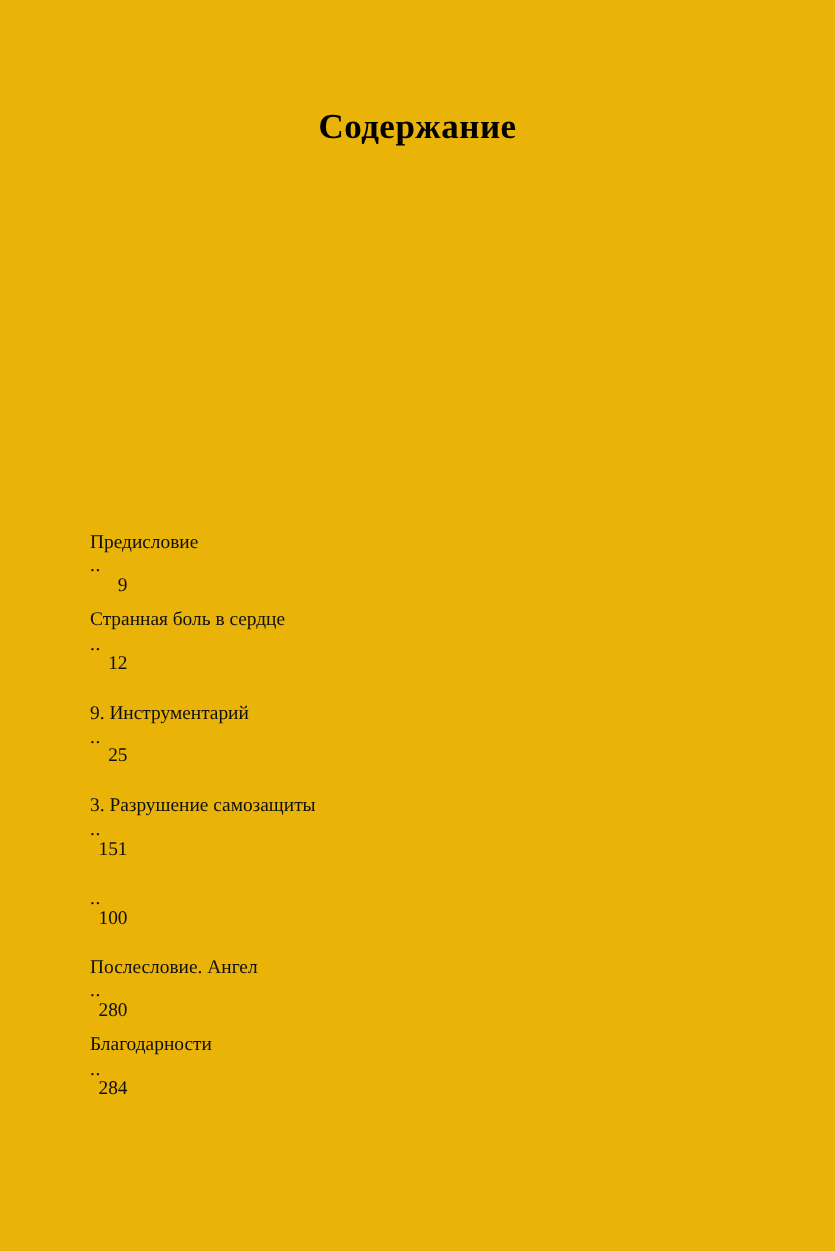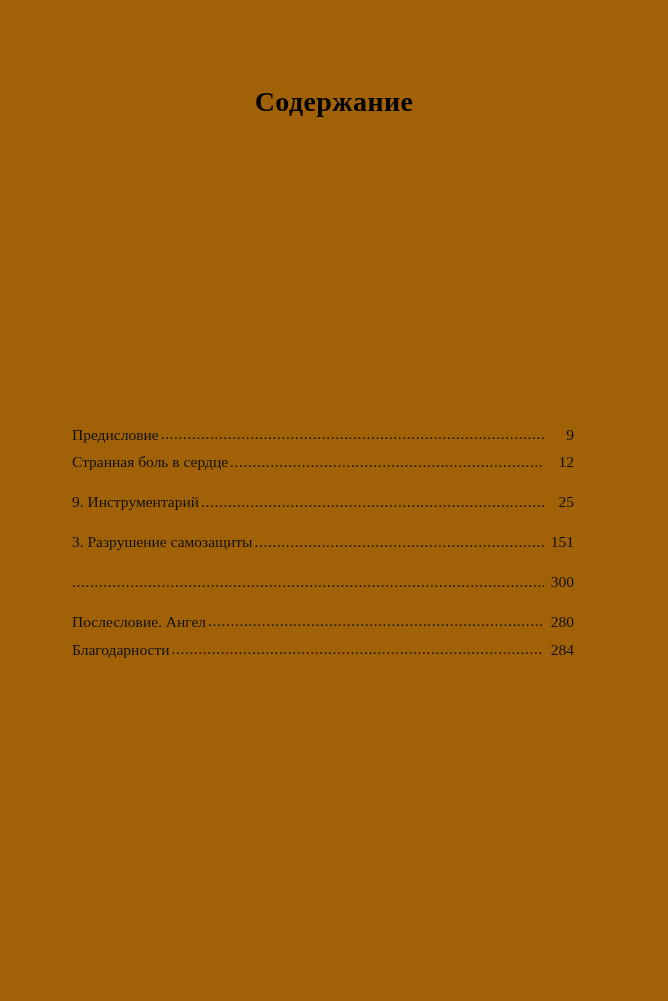--- a/index.html
+++ b/index.html
@@ -12,21 +12,21 @@
     height: 1001px;
     position: relative;
     font-family: "Liberation Serif", "DejaVu Serif", serif;
     color: #111111;
     overflow: hidden;
   }
 
   .page {
     position: absolute;
     inset: 0;
-    background: #a16207;
+    background: #eab308;
   }
 
   .toc-title {
     position: absolute;
     top: 86px;
     left: 0;
     width: 100%;
     text-align: center;
     font-size: 28px;
     font-weight: bold;
@@ -41,20 +41,21 @@
     width: 502px;
   }
 
   .toc-entry {
     display: flex;
     align-items: baseline;
     font-size: 15.5px;
     line-height: 1.25;
     color: #101010;
     white-space: nowrap;
+    flex-direction: column;
   }
 
   .toc-entry .entry-title {
     flex: 0 0 auto;
     padding-right: 2px;
   }
 
   .toc-entry .leader {
     flex: 1 1 auto;
     min-width: 8px;
@@ -116,21 +117,21 @@
 
 
     <div class="toc-entry gap-1">
       <span class="entry-title">3. Разрушение самозащиты</span>
       <span class="leader"></span>
       <span class="entry-page">151</span>
     </div>
 
     <div class="toc-entry gap-1">
       <span class="leader"></span>
-      <span class="entry-page">300</span>
+      <span class="entry-page">100</span>
     </div>
 
     <div class="toc-entry gap-1">
       <span class="entry-title">Послесловие. Ангел</span>
       <span class="leader"></span>
       <span class="entry-page">280</span>
     </div>
 
     <div class="toc-entry gap-2">
       <span class="entry-title">Благодарности</span>

